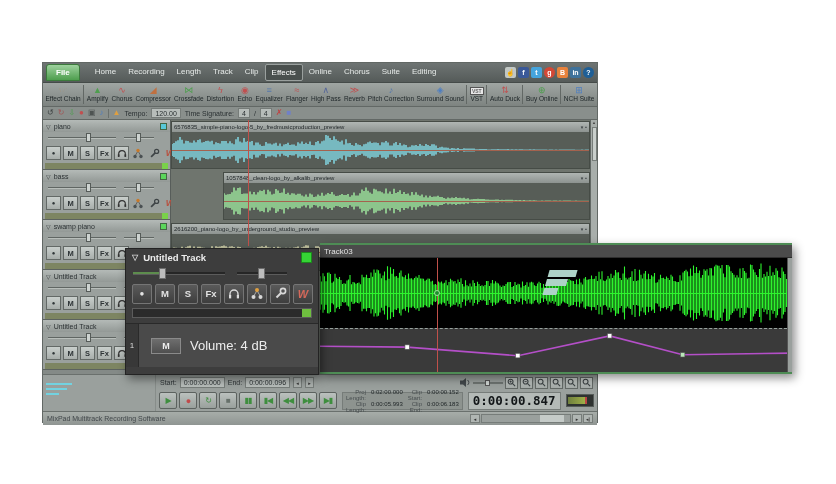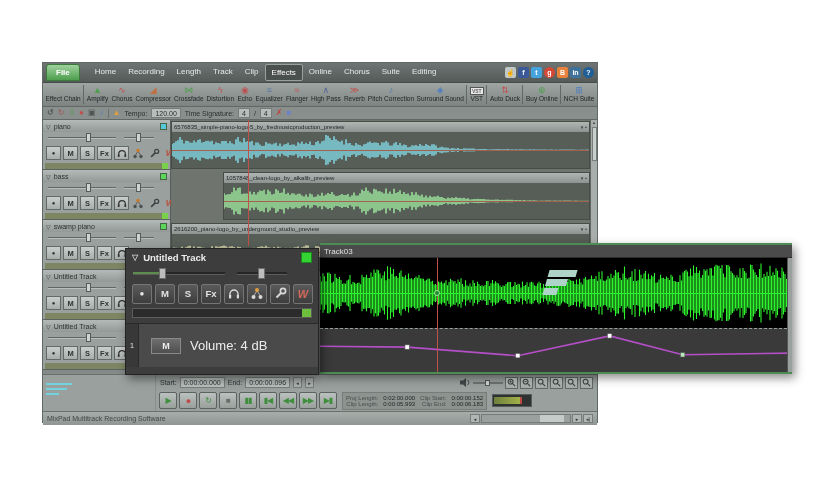--- a/index.html
+++ b/index.html
@@ -677,20 +677,21 @@
           <div class="infogrid" id="infoGrid">
               <span class="il">Proj Length:</span>
               <span class="iv">0:02:00.000</span>
               <span class="il">Clip Start:</span>
               <span class="iv">0:00:00.152</span>
               <span class="il">Clip Length:</span>
               <span class="iv">0:00:05.993</span>
               <span class="il">Clip End:</span>
               <span class="iv">0:00:06.183</span>
             </div>
+          <div class="timer">0:00:00.847</div>
           <div class="meter">
             <div class="fill"></div>
             <div class="tip"></div>
           </div>
         </div>
       </div>
     </div>
 
     <div class="statusbar">
       <span>MixPad Multitrack Recording Software</span>

